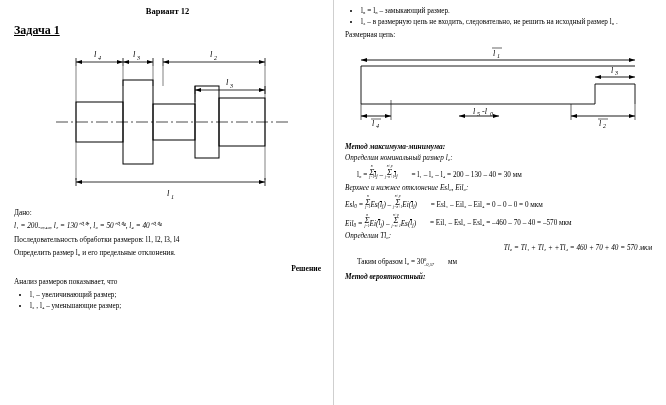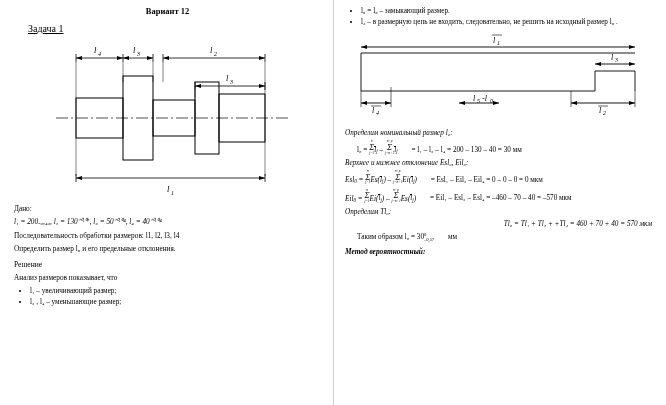--- a/index.html
+++ b/index.html
@@ -46,24 +46,24 @@
   .ital {
     font-style: italic;
   }
   .t-title {
     font-size: 8.5px;
     font-weight: bold;
     text-align: center;
     margin: 0 0 7px 0;
   }
   .t-task {
-    font-size: 10px;
-    font-weight: normal;
+    font-size: 12px;
+    font-weight: bold;
     text-decoration: underline;
-    margin: 0 0 4px 14px;
+    margin: 0 0 4px 0;
   }
   .p {
     font-size: 7.3px;
     margin: 0 0 3.5px 0;
     line-height: 1.35;
   }
   .sub {
     font-size: 0.72em;
     vertical-align: -0.25em;
   }
@@ -75,22 +75,22 @@
     text-align: left;
   }
   .drawing {
     position: relative;
     width: 300px;
     height: 160px;
     margin: 2px 0 6px 6px;
   }
   .solution-head {
     font-size: 7.6px;
-    font-weight: normal;
-    text-align: left;
+    font-weight: bold;
+    text-align: right;
     margin: 6px 0 4px 0;
   }
   ul.bul {
     margin: 0 0 3px 0;
     padding-left: 16px;
     font-size: 7.2px;
     line-height: 1.4;
   }
   ul.bul li {
     margin-bottom: 1px;
@@ -253,20 +253,21 @@
 
   <div class="divider"></div>
 
   <div class="col col-right">
 
     <ul class="bul">
       <li>l₅ = l₅ – замыкающий размер.</li>
       <li>l₃ –  в размерную цепь не входить, следовательно, не решить на исходный размер l₅ .</li>
     </ul>
 
+    <div class="p">Размерная цепь:</div>
 
     <div class="rdiag">
       <svg width="300" height="92" viewBox="0 0 300 92">
         <g stroke="#000" stroke-width="0.9" fill="none">
 
           <line x1="12" y1="22" x2="12" y2="60"></line>
           <line x1="12" y1="60" x2="246" y2="60"></line>
           <line x1="246" y1="60" x2="246" y2="40"></line>
           <line x1="246" y1="40" x2="286" y2="40"></line>
           <line x1="286" y1="40" x2="286" y2="60"></line>
@@ -313,20 +314,21 @@
             <text x="128" y="72" font-size="6">5</text>
           <text x="133" y="70">-l</text>
             <text x="141" y="72" font-size="6">0</text>
           <text x="250" y="82">l</text>
             <text x="254" y="84" font-size="6">2</text>
           <line x1="249" y1="75" x2="259" y2="75" stroke="#000" stroke-width="0.6"></line>
         </g>
       </svg>
     </div>
 
+    <div class="heading-i">Метод максимума-минимума:</div>
     <div class="heading-i2">Определим номинальный размер l₀:</div>
 
     <div class="eq">
       <span class="nm">l₀ = </span><span class="sumblk"><span class="lim">n</span><span class="sg">Σ</span><span class="lim">j=1</span></span><span class="ovl">l</span><span class="sub">j</span> – <span class="sumblk"><span class="lim">n+p</span><span class="sg">Σ</span><span class="lim">j=n+1</span></span><span class="ovl">l</span><span class="sub">j</span> <span class="nm">= l₁ – l₂ – l₄ = 200 – 130 – 40 = 30 мм</span>
     </div>
 
     <div class="heading-i2">Верхнее и нижнее отклонение Esl₀, Eil₀:</div>
 
     <div class="eq">
       Esl<span class="sub">0</span> = <span class="sumblk"><span class="lim">n</span><span class="sg">Σ</span><span class="lim">j=1</span></span>Es(<span class="ovl">l</span><span class="sub">j</span>) – <span class="sumblk"><span class="lim">n+p</span><span class="sg">Σ</span><span class="lim">j=n+1</span></span>Ei(<span class="ovl">l</span><span class="sub">j</span>) <span class="nm">= Esl₁ – Eil₂ – Eil₄ = 0 – 0 – 0 = 0 мкм</span>

